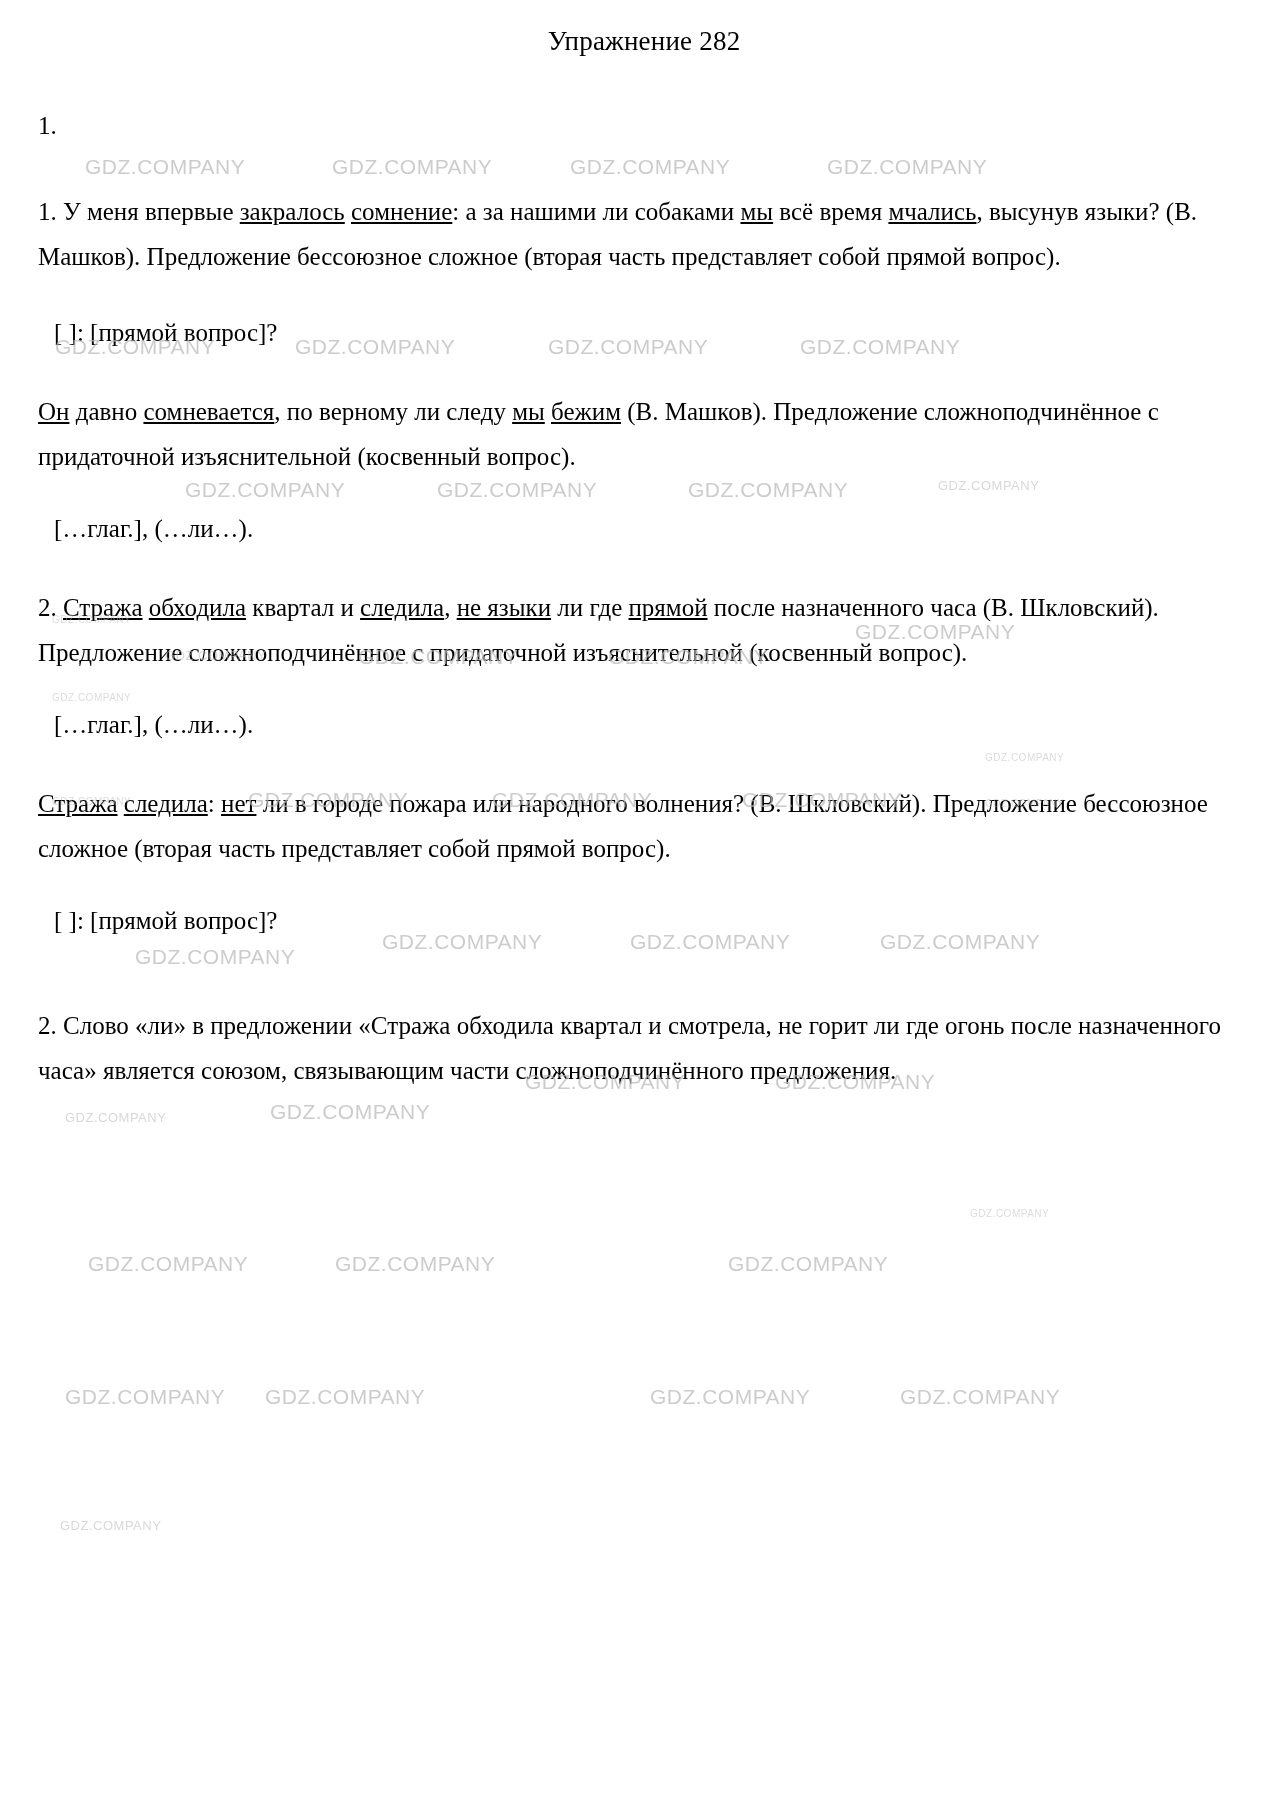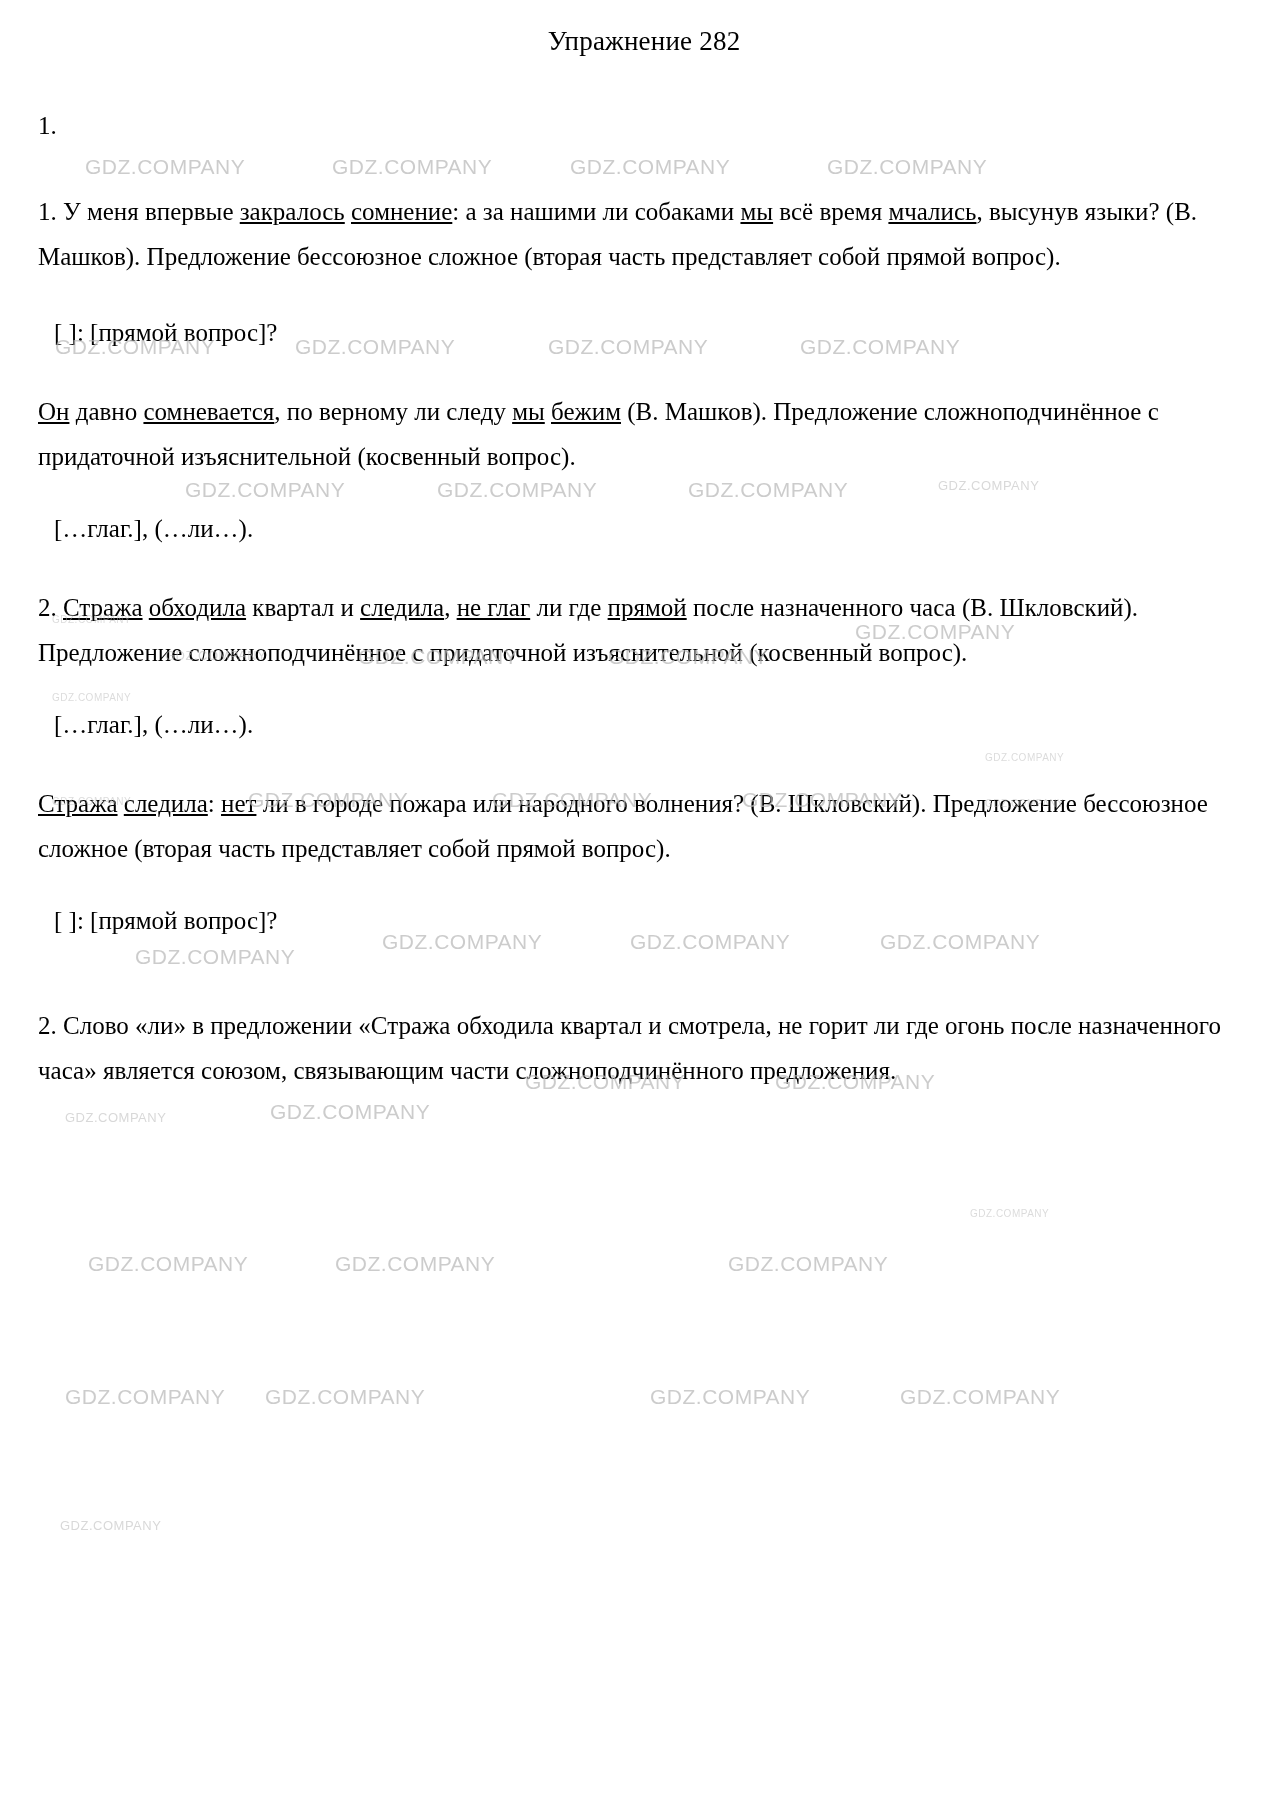--- a/index.html
+++ b/index.html
@@ -92,21 +92,21 @@
     <div class="spacer-small"></div>
 
     <p class="para">1. У меня впервые <span class="u">закралось</span> <span class="u">сомнение</span>: а за нашими ли собаками <span class="u">мы</span> всё время <span class="u">мчались</span>, высунув языки? (В. Машков). Предложение бессоюзное сложное (вторая часть представляет собой прямой вопрос).</p>
 
     <p class="scheme">[    ]: [прямой вопрос]?</p>
 
     <p class="para tight"><span class="u">Он</span> давно <span class="u">сомневается</span>, по верному ли следу <span class="u">мы</span> <span class="u">бежим</span> (В. Машков). Предложение сложноподчинённое с придаточной изъяснительной (косвенный вопрос).</p>
 
     <p class="scheme">[…глаг.], (…ли…).</p>
 
-    <p class="para tight">2. <span class="u">Стража</span> <span class="u">обходила</span> квартал и <span class="u">следила</span>, <span class="u">не глаг</span> ли где <span class="u">прямой</span> после назначенного часа (В. Шкловский). Предложение сложноподчинённое с придаточной изъяснительной (косвенный вопрос).</p>
+    <p class="para tight">2. <span class="u">Стража</span> <span class="u">обходила</span> квартал и <span class="u">следила</span>, <span class="u">не языки</span> ли где <span class="u">прямой</span> после назначенного часа (В. Шкловский). Предложение сложноподчинённое с придаточной изъяснительной (косвенный вопрос).</p>
 
     <p class="scheme">[…глаг.], (…ли…).</p>
 
     <p class="para tight"><span class="u">Стража</span> <span class="u">следила</span>: <span class="u">нет</span> ли в городе пожара или народного волнения? (В. Шкловский). Предложение бессоюзное сложное (вторая часть представляет собой прямой вопрос).</p>
 
     <p class="scheme">[    ]: [прямой вопрос]?</p>
 
     <div class="spacer-med"></div>
 
     <p class="para">2. Слово «ли» в предложении «Стража обходила квартал и смотрела, не горит ли где огонь после назначенного часа» является союзом, связывающим части сложноподчинённого предложения.</p>

